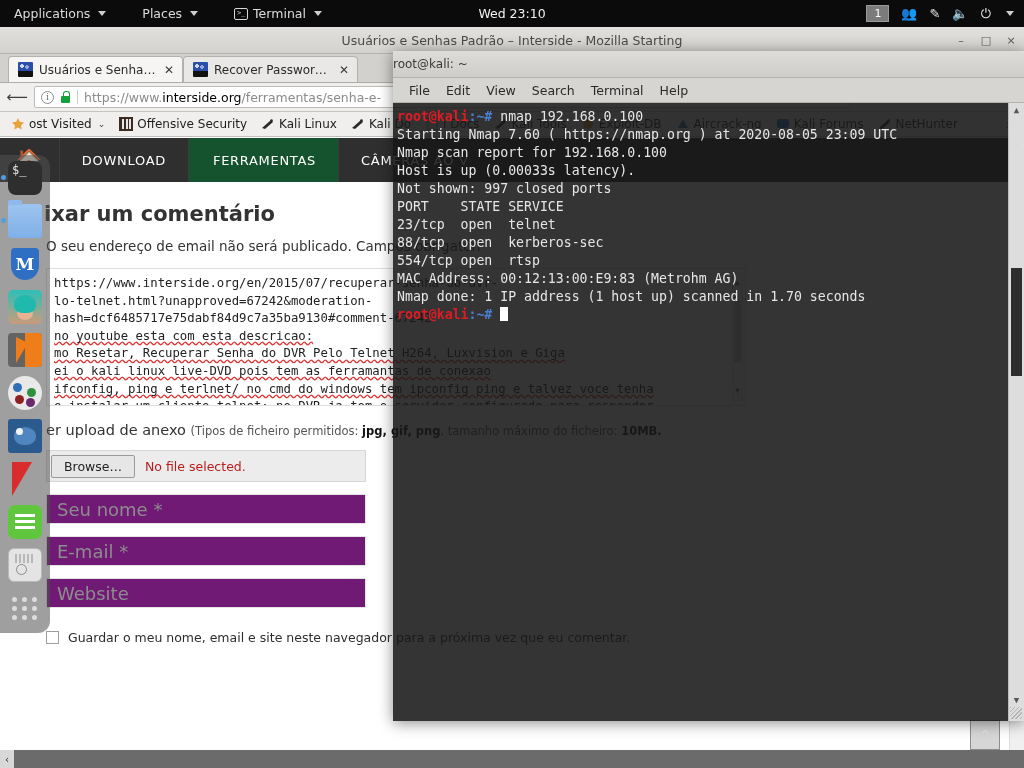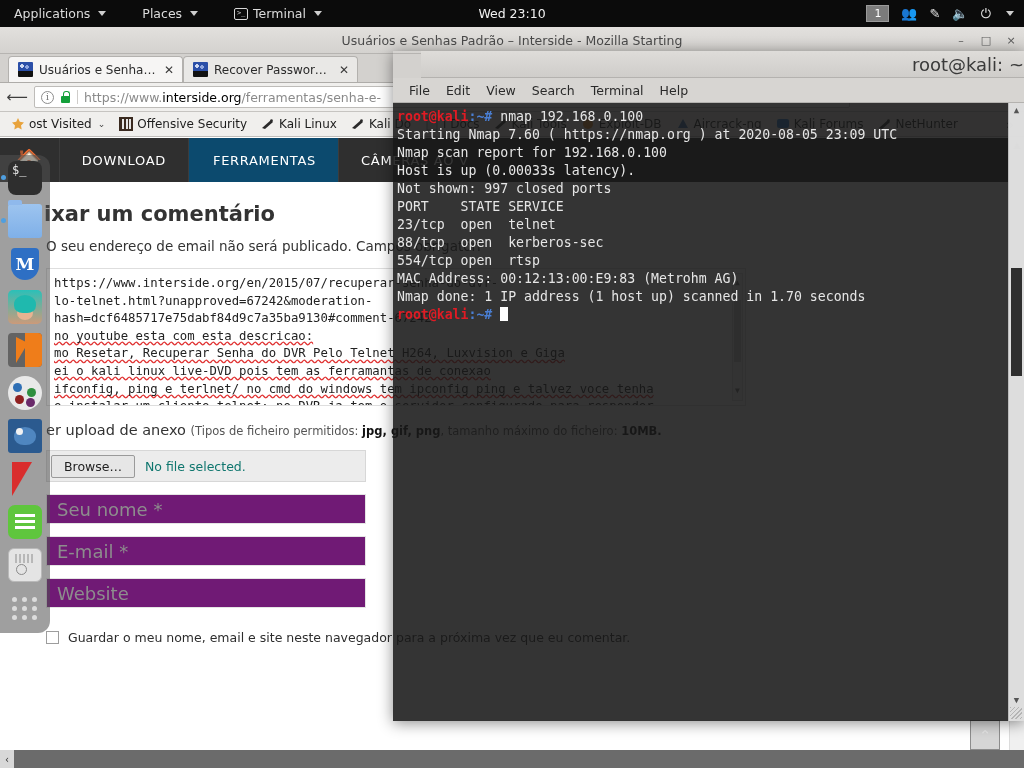--- a/index.html
+++ b/index.html
@@ -120,21 +120,21 @@
   .bm-overflow { margin-left: auto; padding-right: 4px; color:#333; font-size: 13px; }
 
   
   .page { position: absolute; left: 0; top: 111px; width: 1024px; height: 630px; background: #fff; overflow: hidden; }
   .site-nav {
     height: 44px; background: #2f2f2f; display: flex; align-items: stretch;
     color: #ffffff; font-size: 13px; letter-spacing: 0.7px;
   }
   .site-nav .navitem { display: flex; align-items: center; padding: 0 22px; border-right: 1px solid #3c3c3c; }
   .site-nav .navitem.home { padding: 0 16px; }
-  .site-nav .navitem.active { background: #0c4a6e; padding-left: 24px; }
+  .site-nav .navitem.active { background: #14532d; padding-left: 24px; }
   .home-glyph { font-size: 21px; color: #e8e8e8; line-height: 1; }
 
   .page-body { padding: 14px 22px 0 22px; position: relative; }
   .h-comment { font-size: 21px; color: #333; font-weight: bold; margin: 6px 0 12px 22px; }
   .sub-note { font-size: 13.5px; color: #333; margin: 0 0 14px 24px; }
   .comment-box {
     margin-left: 24px; border: 1px solid #dedede; background: #fff;
     padding: 6px 7px; width: 700px; height: 138px; position: relative;
     font-family: "DejaVu Sans Mono", "Liberation Mono", monospace;
     font-size: 12.3px; line-height: 17.6px; color: #222;
@@ -150,21 +150,21 @@
   .attach-line b { color: #111; }
   .filebox {
     margin: 12px 0 0 24px; width: 320px; height: 32px; background: #ececec;
     border: 1px solid #d7d7d7; display: flex; align-items: center; gap: 10px;
     padding: 0 4px;
   }
   .browse-btn {
     background: #e6e6e6; border: 1px solid #9a9a9a; border-radius: 2px;
     font-size: 12.5px; color: #222; padding: 3px 12px;
   }
-  .nofile { font-size: 12.5px; color: #0f766e; }
+  .nofile { font-size: 12.5px; color: #b91c1c; }
 
   .field {
     margin: 12px 8px 0 24px; width: 320px; height: 30px; background: #701a75;
     border: 1px solid #e4e4e4; display: flex; align-items: center; padding: 0 10px;
     font-size: 18px; color: #8d8d8d;
   }
   .check-line { margin: 22px 0 0 24px; display: flex; align-items: center; gap: 9px; font-size: 12.5px; color: #2d2d2d; }
   .chk { width: 13px; height: 13px; border: 1px solid #9d9d9d; background: #fff; }
 
   .page-scrollbar-v {
@@ -226,22 +226,22 @@
   .ic-grid s { width:5px; height:5px; background:#dcdcdc; border-radius:50%; display:block; }
 
   
   .term-window {
     position: absolute; left: 393px; top: 51px; width: 631px; height: 670px;
     z-index: 60; box-shadow: 0 2px 14px rgba(0,0,0,.45);
   }
   .term-title {
     height: 27px; background: linear-gradient(180deg,#dedcd9 0%, #cfcdca 100%);
     border-bottom: 1px solid #b4b2af;
-    display: flex; align-items: center; justify-content: flex-end;
-    font-size: 18px; color: #3a3a3a; margin-left: 28px;
+    display: flex; align-items: center; justify-content: flex-start;
+    font-size: 12px; color: #3a3a3a;
   }
   .term-menubar {
     height: 25px; background: #d7d5d2; border-bottom: 1px solid #b4b2af;
     display: flex; align-items: center; gap: 0; padding-left: 8px;
     font-size: 12.5px; color: #2a2a2a;
   }
   .term-menubar span { padding: 0 8px; }
   .term-body {
     position: relative; height: 618px;
     background: rgba(24,24,24,0.88);

